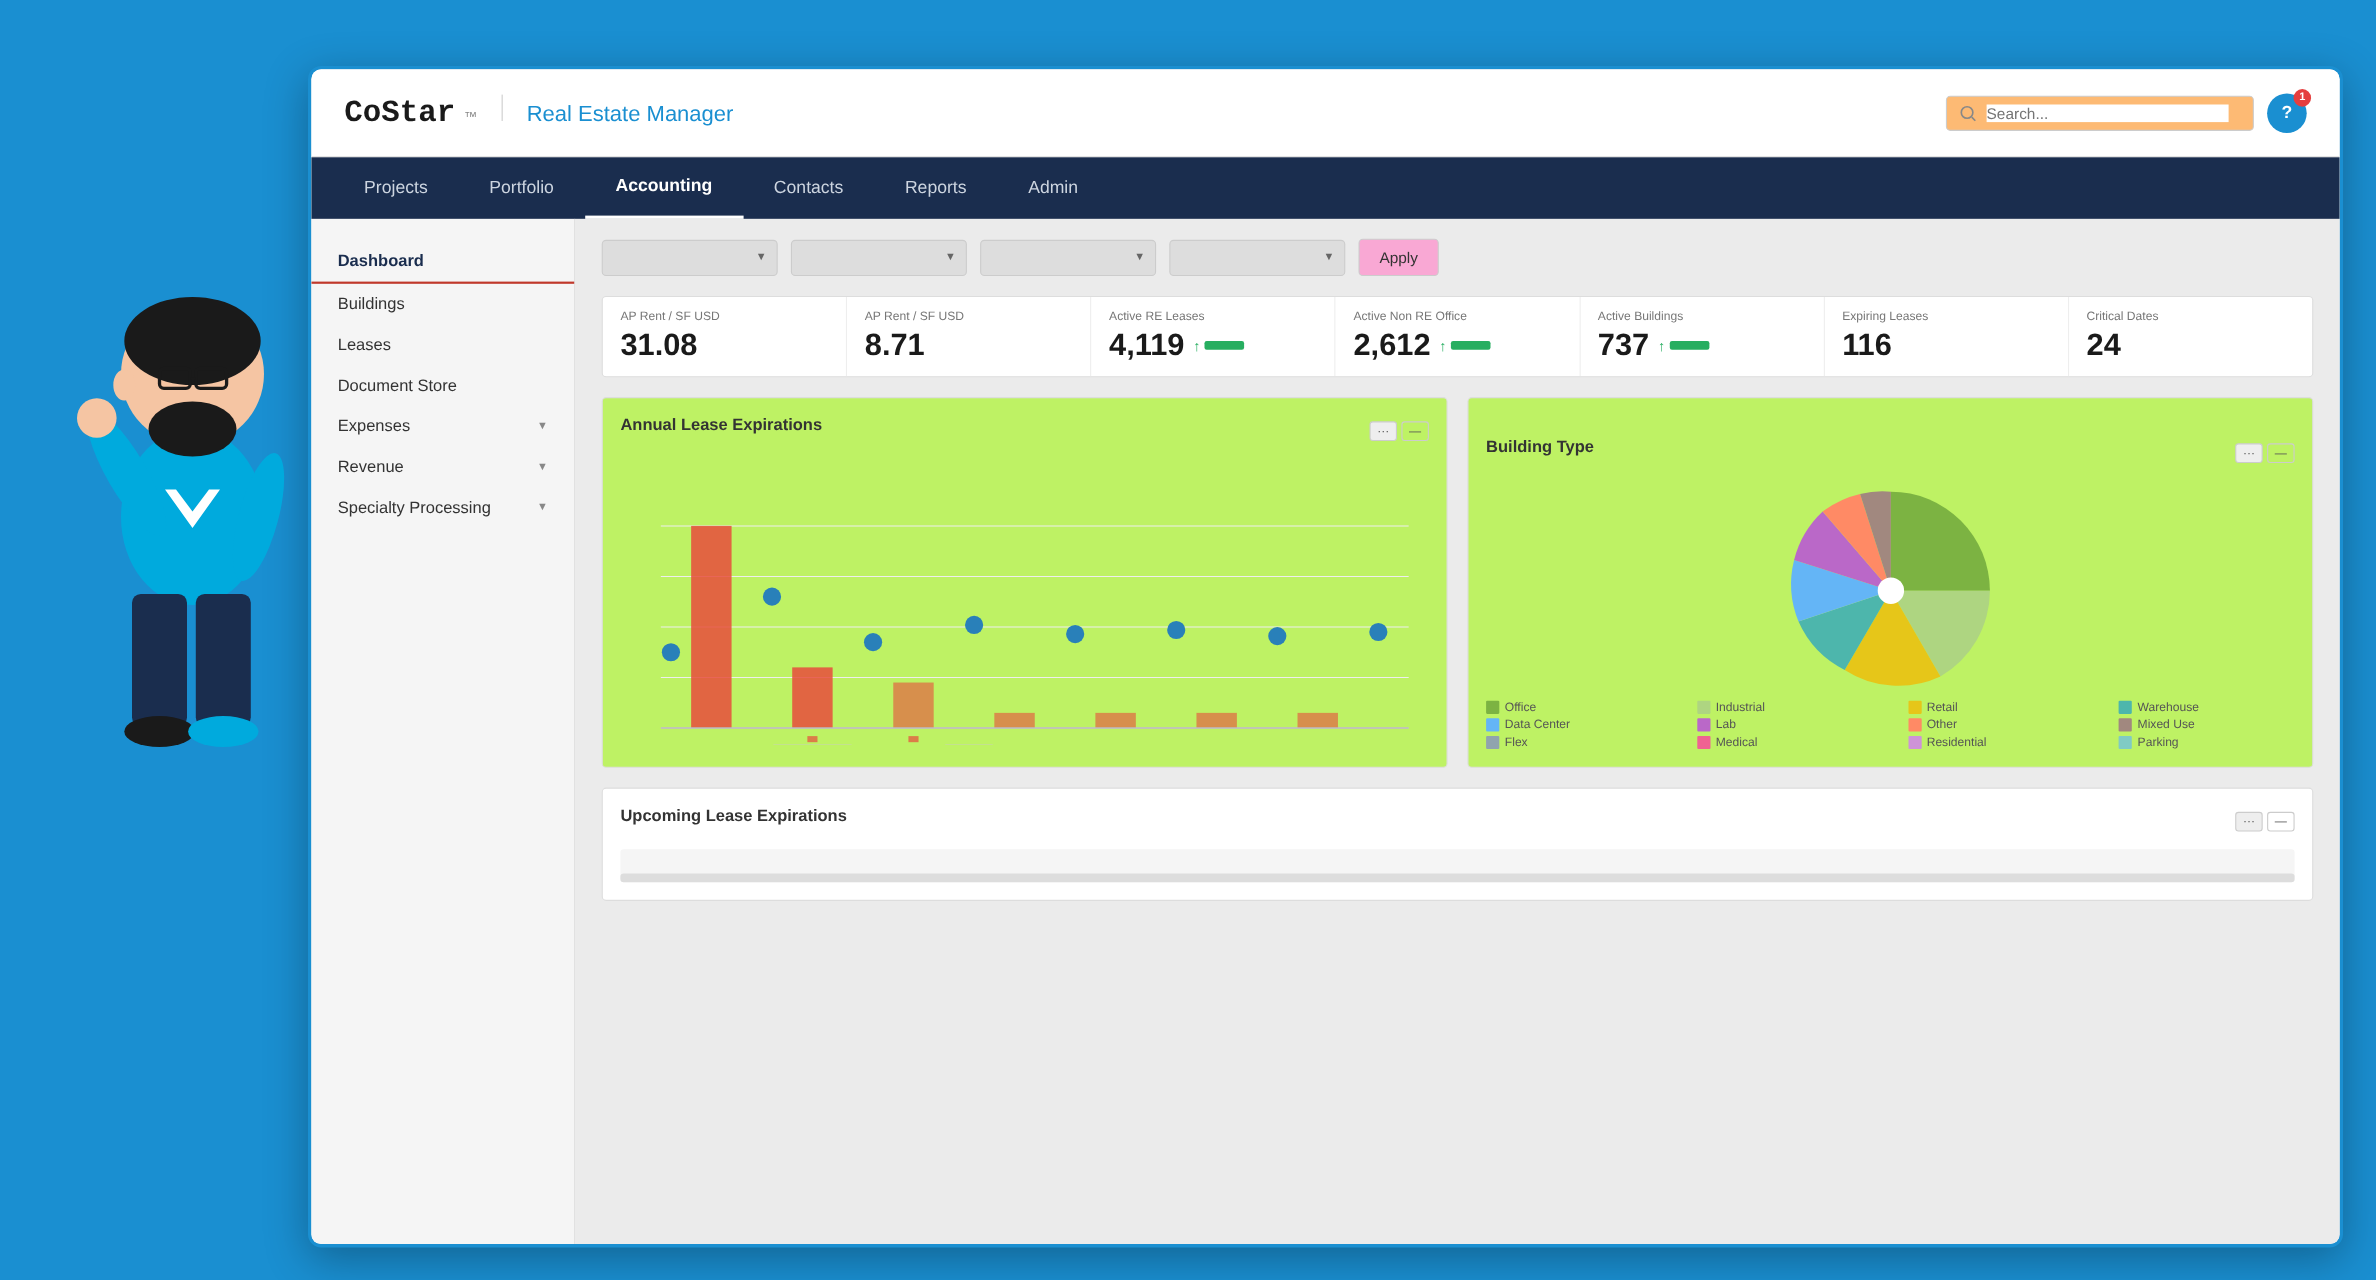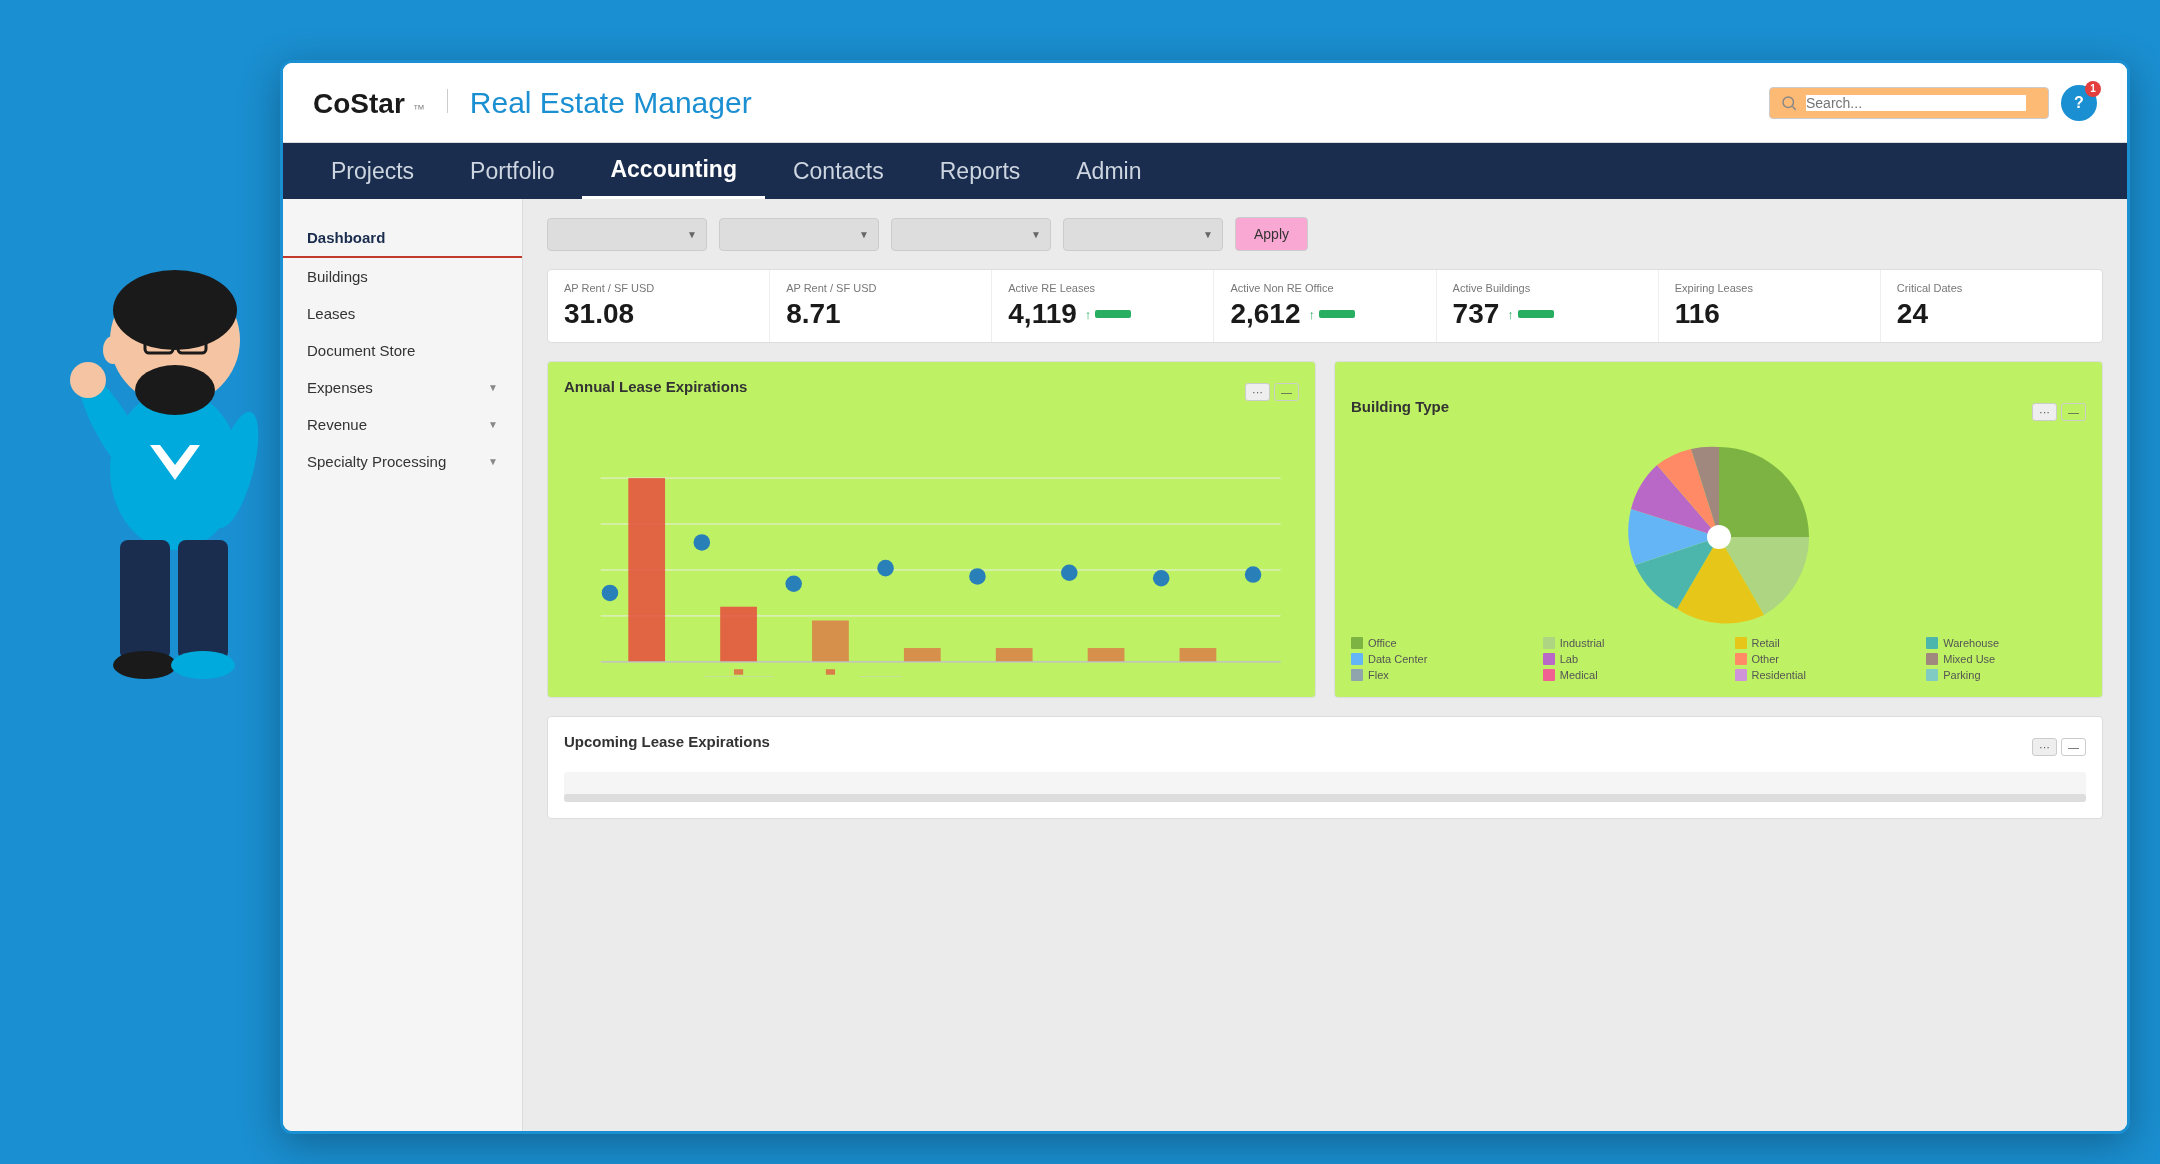--- a/index.html
+++ b/index.html
@@ -37,34 +37,35 @@
     }
     .logo-area {
       display: flex;
       align-items: baseline;
       gap: 8px;
     }
     .logo-costar {
       font-size: 28px;
       font-weight: bold;
       color: #1a1a1a;
+      font-family: Liberation Mono, monospace;
     }
     .logo-tm {
       font-size: 12px;
       color: #888;
       vertical-align: super;
     }
     .logo-separator {
       width: 1px;
       height: 24px;
       background: #ccc;
       margin: 0 14px;
     }
     .logo-title {
-      font-size: 30px;
+      font-size: 20px;
       color: #1a8fd1;
       font-weight: 400;
     }
     .top-bar-right {
       margin-left: auto;
       display: flex;
       align-items: center;
       gap: 12px;
     }
     .search-box {
@@ -122,21 +123,21 @@
     
     .nav-bar {
       background: #1a2d4e;
       height: 56px;
       display: flex;
       align-items: center;
       padding: 0 20px;
     }
     .nav-item {
       color: #cdd5e0;
-      font-size: 23px;
+      font-size: 16px;
       padding: 0 28px;
       height: 56px;
       display: flex;
       align-items: center;
       cursor: pointer;
       text-decoration: none;
       text-align: center;
     }
     .nav-item.active {
       color: #ffffff;

